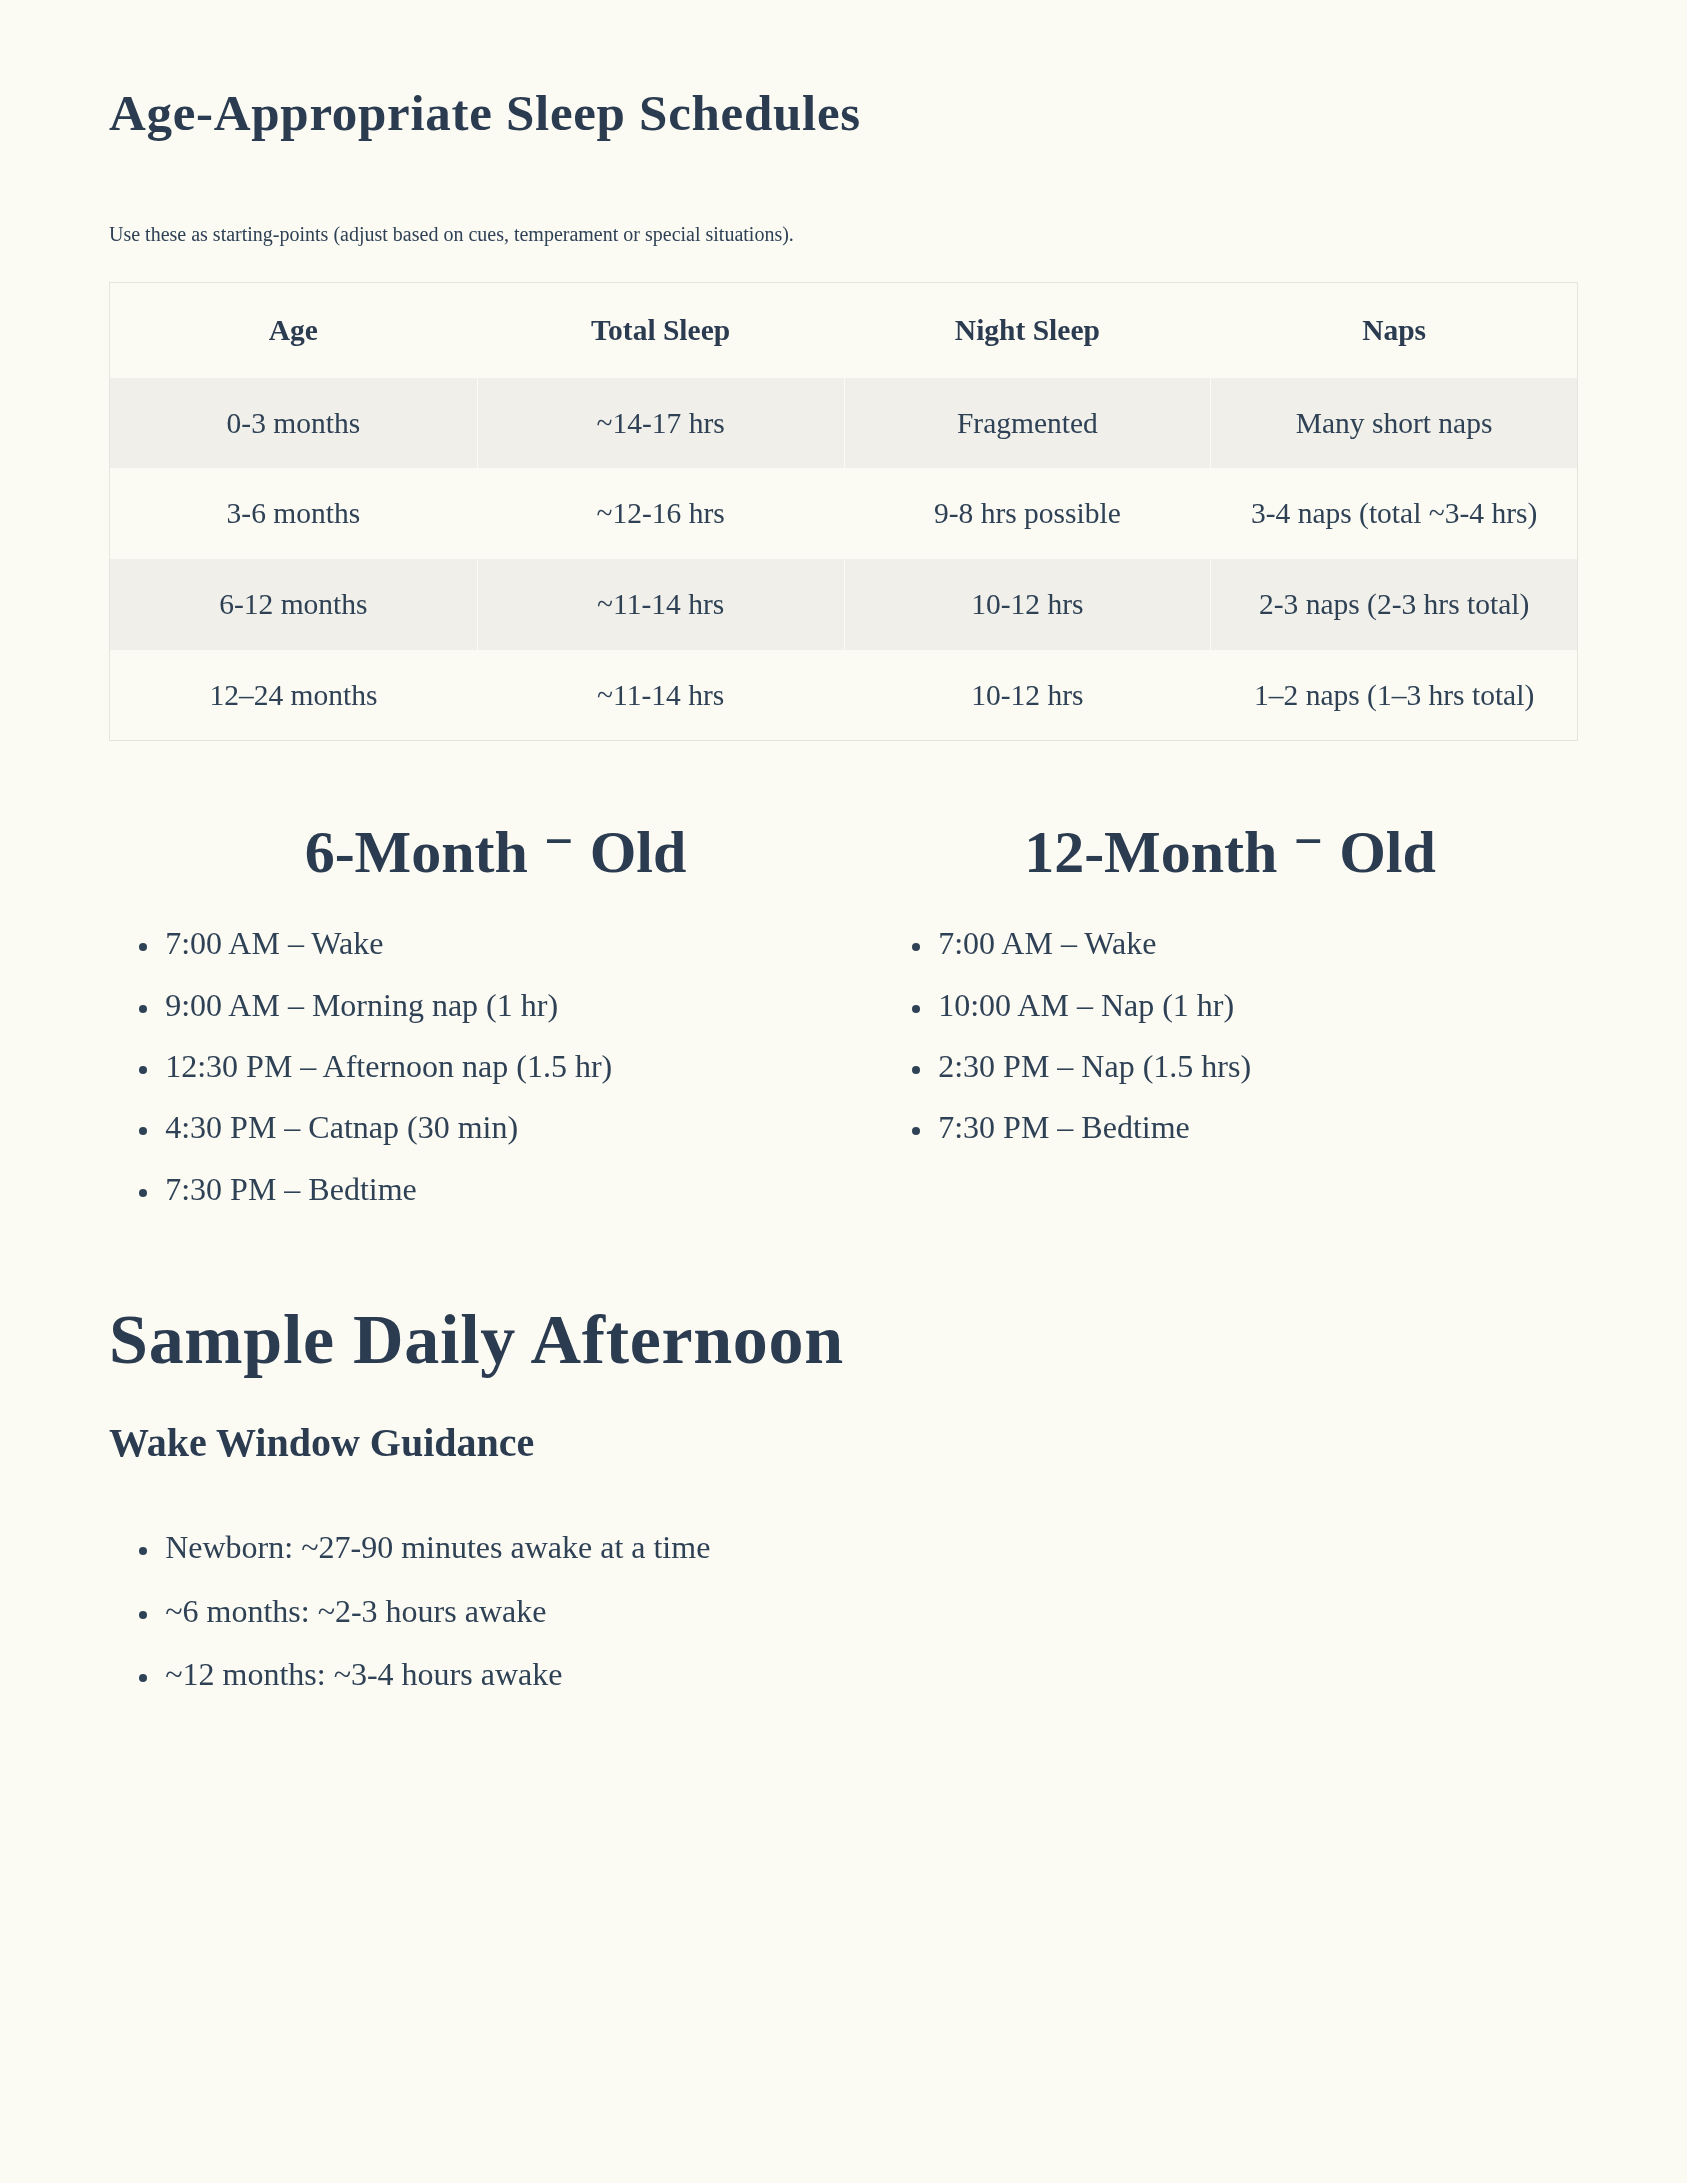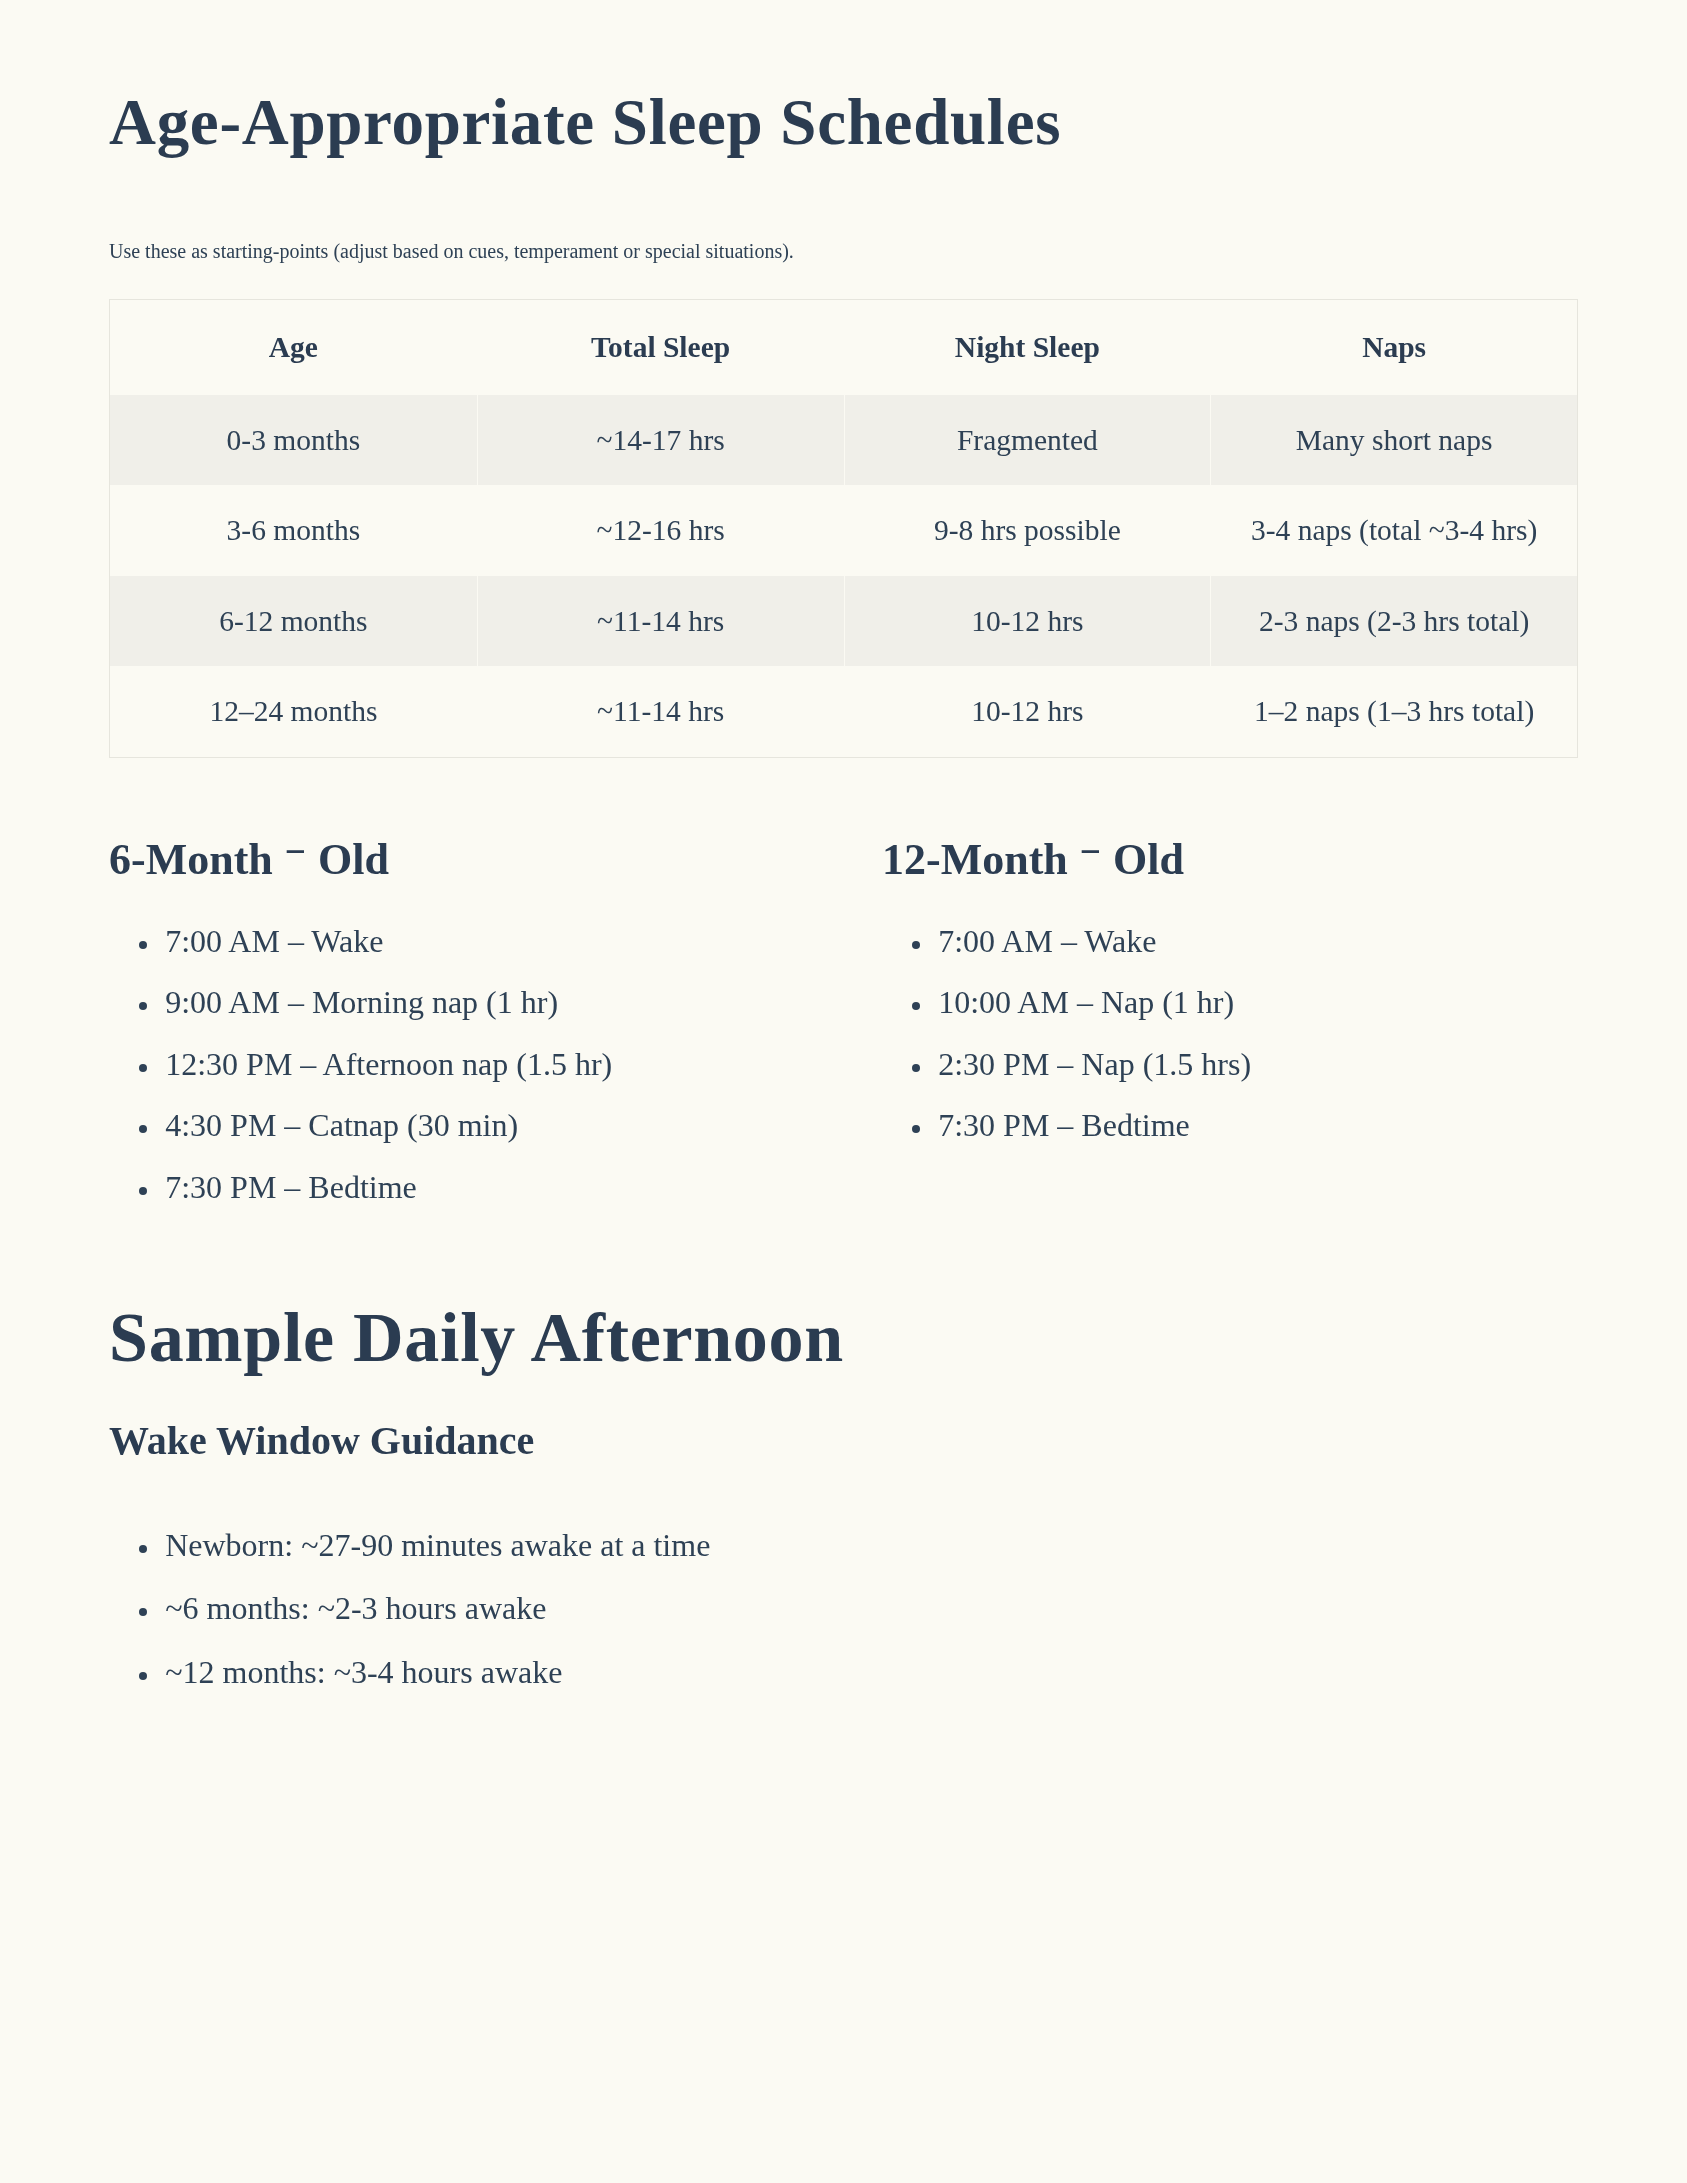--- a/index.html
+++ b/index.html
@@ -9,21 +9,21 @@
     background: #fbfaf3;
     color: #2e4155;
     font-family: "Liberation Serif", "DejaVu Serif", serif;
     box-sizing: border-box;
   }
   .page {
     padding: 0 109px;
     box-sizing: border-box;
   }
   .page-title {
-    font-size: 65px;
+    font-size: 51px;
     line-height: 1.2;
     font-weight: 700;
     color: #2b3c51;
     margin: 83px 0 0 0;
     letter-spacing: 0.7px;
   }
   .intro {
     font-size: 20px;
     line-height: 1.4;
     margin: 76px 0 0 0;
@@ -47,24 +47,25 @@
   }
   .sleep-table th { font-weight: 700; color: #2b3c51; padding-top: 24px; padding-bottom: 24px; }
   .sleep-table td + td, .sleep-table th + th { border-left: 1.4px solid #fbfaf3; }
   .sleep-table tbody tr:nth-child(odd) { background: #f0efe9; }
   .two-col {
     display: grid;
     grid-template-columns: 773px 1fr;
     margin-top: 0;
   }
   .schedule-heading {
-    font-size: 44px;
+    font-size: 60px;
     font-weight: 700;
     color: #2b3c51;
     margin: 75px 0 0 0;
+    text-align: center;
   }
   ul.bullet-list {
     margin: 37px 0 0 0;
     padding: 0 0 0 52px;
     list-style: disc outside;
   }
   ul.bullet-list li {
     font-size: 32px;
     line-height: 1.2;
     margin: 0 0 23px 0;

